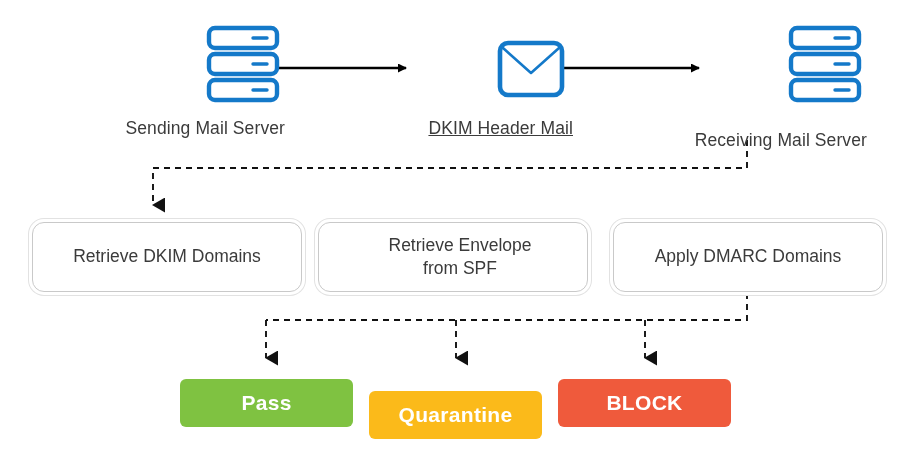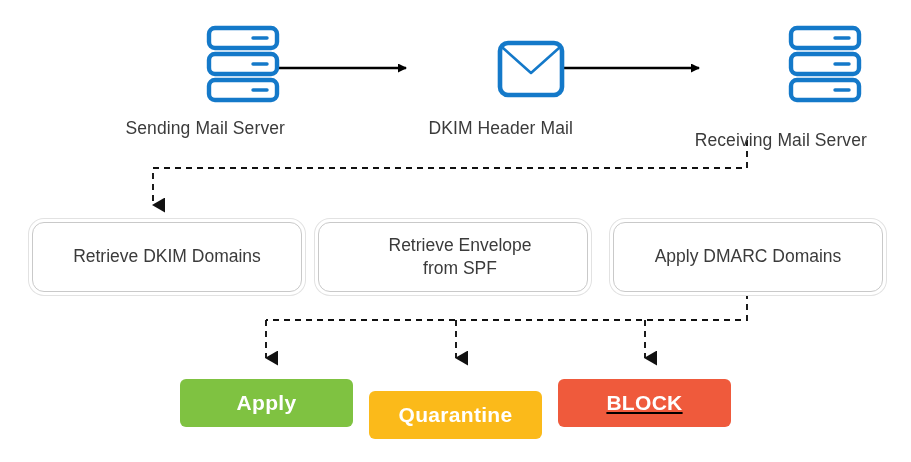--- a/index.html
+++ b/index.html
@@ -127,21 +127,21 @@
     <div class="node-label" style="margin-top:8px;">Sending Mail Server</div>
   </div>
 
   <div class="node" style="left:333px; top:22px; width:240px;">
     <span class="icon-wrap">
       <svg width="84" height="84" viewBox="0 0 84 84">
         <rect x="11" y="21" width="62" height="52" rx="8" ry="8" fill="#ffffff" stroke="#1479c9" stroke-width="4.6"></rect>
         <path d="M14,26 L42,51 L70,26" fill="none" stroke="#1479c9" stroke-width="2.6" stroke-linecap="round" stroke-linejoin="round"></path>
       </svg>
     </span>
-    <div class="node-label" style="margin-top:8px;">DKIM Header Mail</div>
+    <div class="node-label" style="margin-top:8px;text-decoration:underline;">DKIM Header Mail</div>
   </div>
 
   <div class="node" style="left:627px; top:22px; width:240px;">
     <span class="icon-wrap">
       <svg width="84" height="84" viewBox="0 0 84 84">
         <rect x="8" y="6" width="68" height="20" rx="6" ry="6" fill="#ffffff" stroke="#1479c9" stroke-width="4.4"></rect>
         <line x1="52" y1="16" x2="66" y2="16" stroke="#1479c9" stroke-width="3.4" stroke-linecap="round"></line>
         <rect x="8" y="32" width="68" height="20" rx="6" ry="6" fill="#ffffff" stroke="#1479c9" stroke-width="4.4"></rect>
         <line x1="52" y1="42" x2="66" y2="42" stroke="#1479c9" stroke-width="3.4" stroke-linecap="round"></line>
         <rect x="8" y="58" width="68" height="20" rx="6" ry="6" fill="#ffffff" stroke="#1479c9" stroke-width="4.4"></rect>
@@ -160,24 +160,24 @@
       <span>Retrieve Envelope</span><br>
       <span>from SPF</span>
     </div>
   </div>
 
   <div class="process-box" style="left:613px; top:222px; width:270px; height:70px;">
     <div class="process-label">Apply DMARC Domains</div>
   </div>
 
   <div class="result-box" style="left:180px; top:379px; width:173px; height:48px; background:#7fc241;">
-    <span class="result-label">Apply</span>
+    <span class="result-label">Pass</span>
   </div>
 
   <div class="result-box" style="left:369px; top:391px; width:173px; height:48px; background:#fbba1a;">
     <span class="result-label">Quarantine</span>
   </div>
 
-  <div class="result-box" style="left:558px; top:379px; width:173px; height:48px; background:#ef5a3c;text-decoration:underline;">
+  <div class="result-box" style="left:558px; top:379px; width:173px; height:48px; background:#ef5a3c;">
     <span class="result-label">BLOCK</span>
   </div>
 
 </div>
 
 </body></html>

